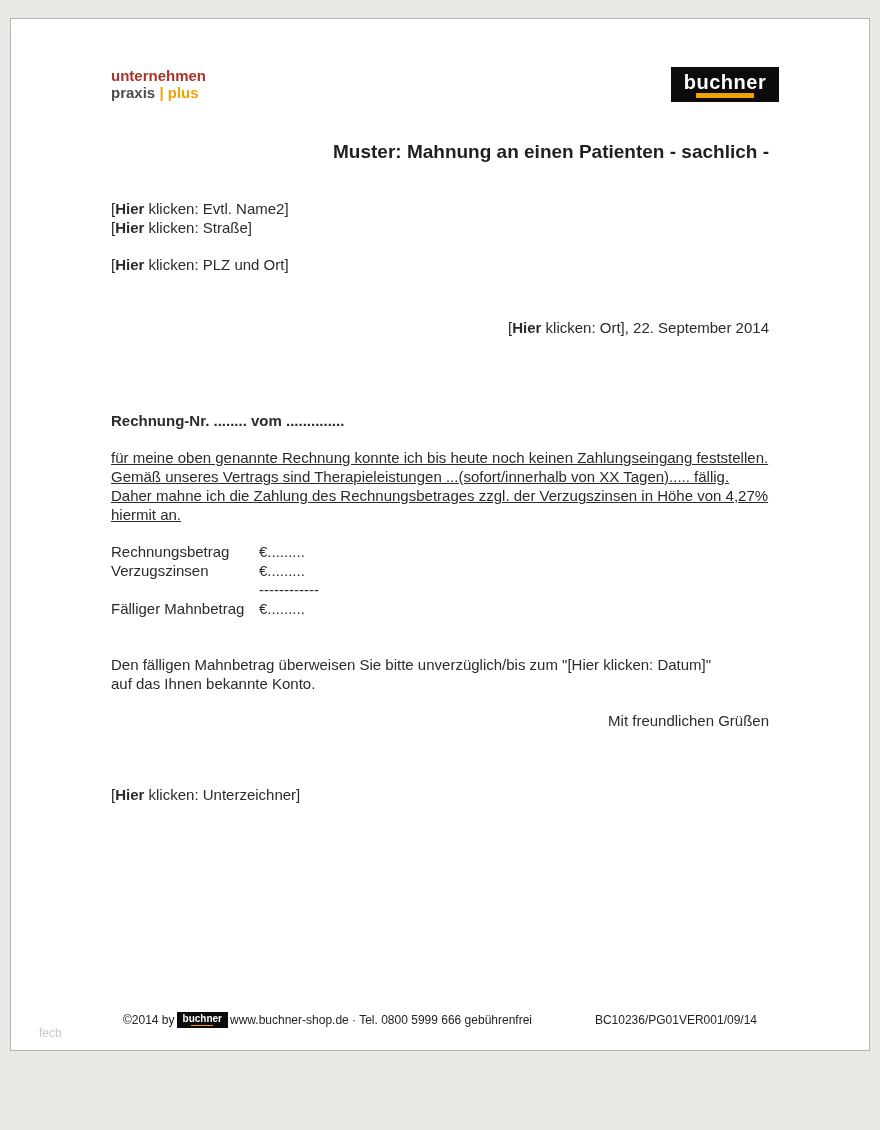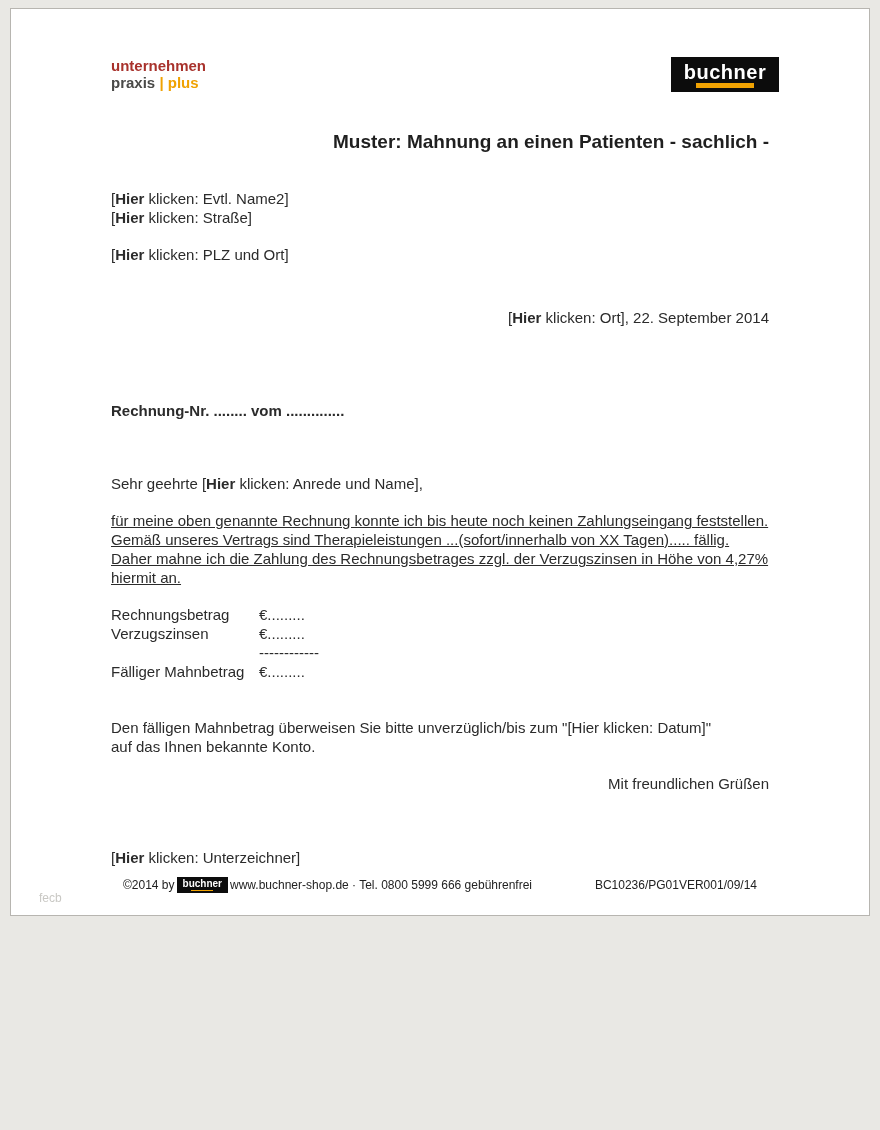--- a/index.html
+++ b/index.html
@@ -7,22 +7,22 @@
   body {
     width: 880px;
     height: 1130px;
     background: #e9e8e4;
     font-family: "Liberation Sans", sans-serif;
     position: relative;
     color: #2b2b2b;
   }
   .sheet {
     position: absolute;
-    left: 10px; top: 8px;
-    width: 860px; height: 908px;
+    left: 10px; top: 18px;
+    width: 860px; height: 1033px;
     background: #ffffff;
     border: 1px solid #b7b5b0;
   }
   
   .header {
     padding: 48px 90px 0 100px;
     display: flex;
     justify-content: space-between;
     align-items: flex-start;
   }
@@ -117,21 +117,20 @@
       <p><span>[</span><b>Hier</b><span> klicken: Evtl. Name2]</span></p>
       <p><span>[</span><b>Hier</b><span> klicken: Straße]</span></p>
       <div class="addr-gap"></div>
       <p><span>[</span><b>Hier</b><span> klicken: PLZ und Ort]</span></p>
     </div>
 
     <p class="dateline"><span>[</span><b>Hier</b><span> klicken: Ort], 22. September 2014</span></p>
 
     <p class="subject">Rechnung-Nr. ........ vom ..............</p>
 
-    <p class="salutation"><span>Sehr geehrte [</span><b>Hier</b><span> klicken: Anrede und Name],</span></p>
 
     <p class="body1">für meine oben genannte Rechnung konnte ich bis heute noch keinen Zahlungseingang feststellen. Gemäß unseres Vertrags sind Therapieleistungen ...(sofort/innerhalb von XX Tagen)..... fällig. Daher mahne ich die Zahlung des Rechnungsbetrages zzgl. der Verzugszinsen in Höhe von 4,27% hiermit an.</p>
 
     <div class="amounts">
       <div class="amount-row">
         <span class="amount-label">Rechnungsbetrag</span>
         <span class="amount-value">€.........</span>
       </div>
       <div class="amount-row">
         <span class="amount-label">Verzugszinsen</span>

